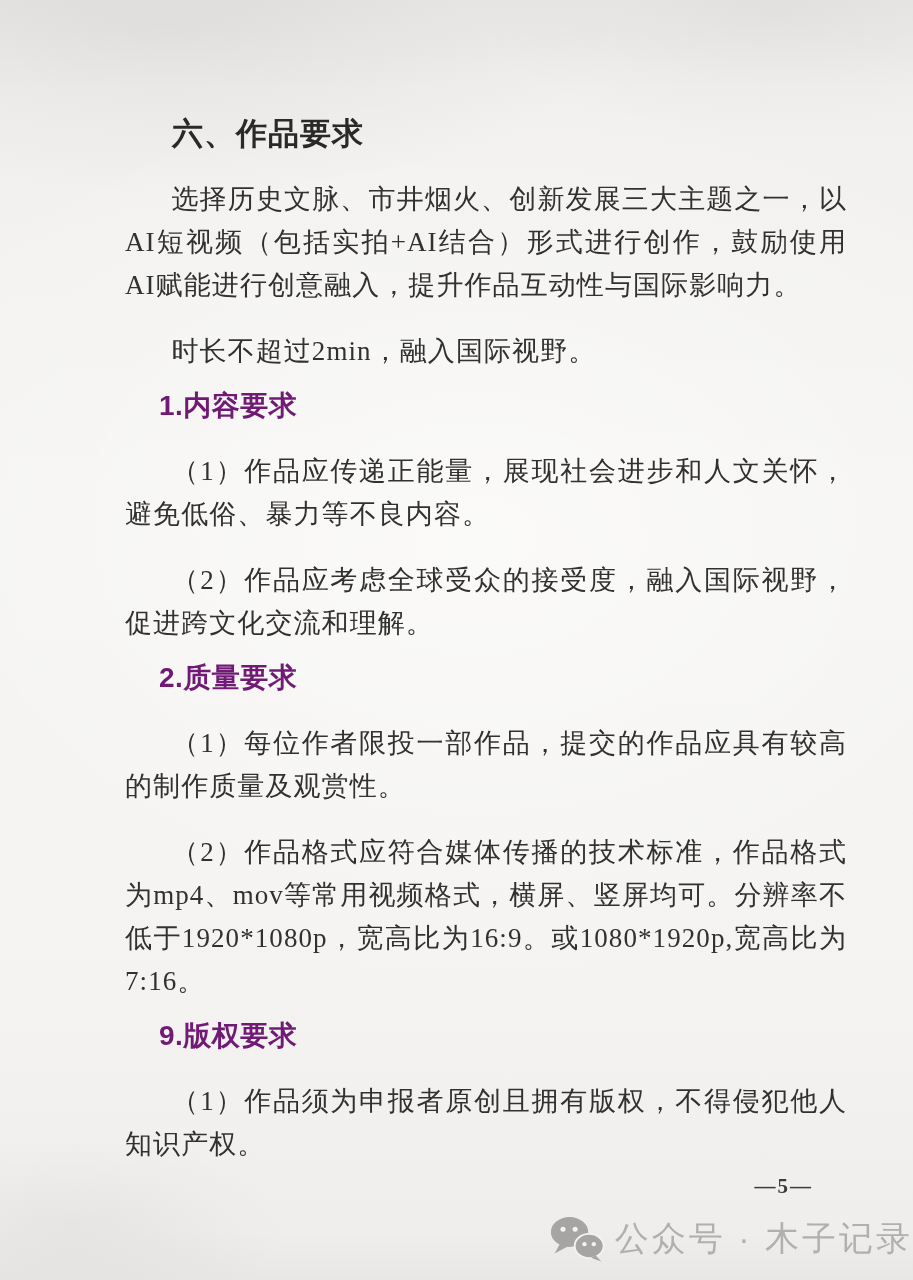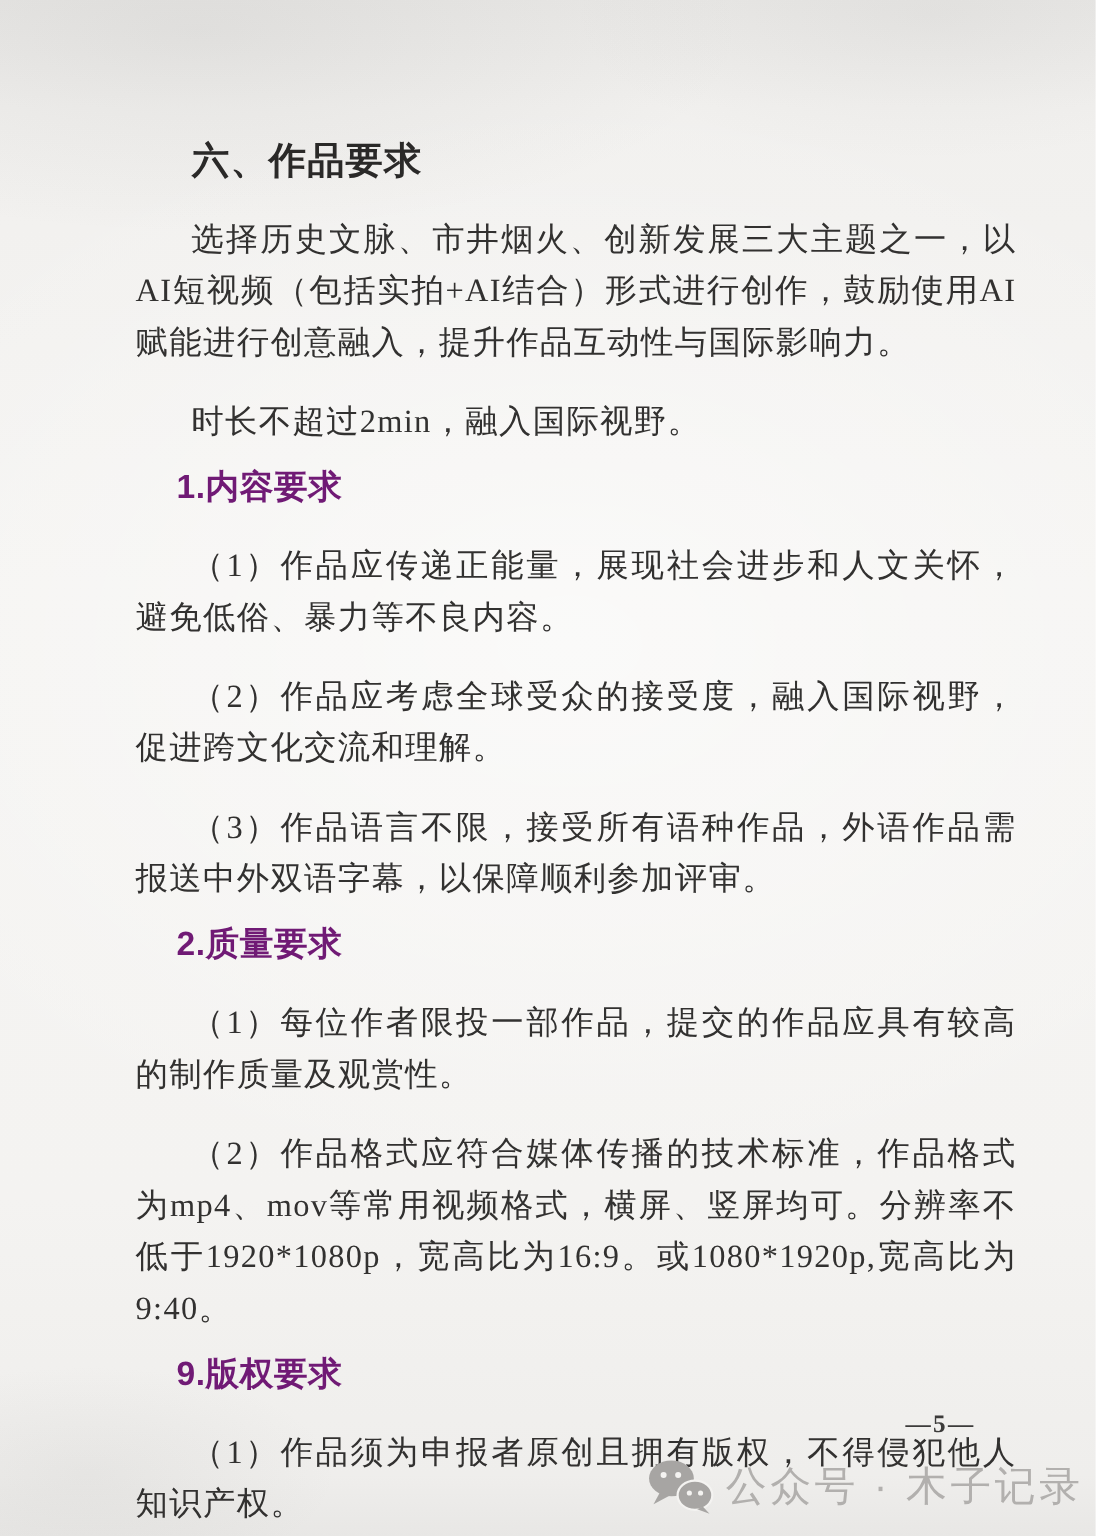--- a/index.html
+++ b/index.html
@@ -12,21 +12,21 @@
     font-family: "Liberation Serif", serif;
     background:
       radial-gradient(ellipse 700px 260px at 18% 2%, rgba(120,120,118,0.10), transparent 65%),
       radial-gradient(ellipse 500px 200px at 85% 1%, rgba(120,120,118,0.07), transparent 60%),
       radial-gradient(ellipse 320px 140px at 8% 96%, rgba(120,120,118,0.08), transparent 65%),
       radial-gradient(ellipse 900px 620px at 52% 42%, rgba(255,255,255,0.55), transparent 75%),
       linear-gradient(180deg, #e9e8e6 0%, #f1f0ee 7%, #f5f4f2 38%, #f4f3f1 78%, #efeeec 96%, #e8e7e5 100%);
   }
   .content {
     position: absolute;
-    left: 0; top: 0; right: 0;
+    left: 12px; top: 0; right: 0;
     padding: 112px 66px 0 113px;
     color: #2f2e2c;
   }
   .doc-heading {
     font-family: "Liberation Sans", sans-serif;
     font-size: 31px;
     font-weight: bold;
     line-height: 43px;
     margin: 0;
     text-indent: 47px;
@@ -58,21 +58,21 @@
     right: 100px;
     font-size: 21px;
     font-weight: 600;
     letter-spacing: 2px;
     color: #3c3b3a;
     font-family: "Liberation Serif", serif;
   }
   .watermark {
     position: absolute;
     top: 1216px;
-    right: 10px;
+    right: 0;
     display: flex;
     align-items: center;
     gap: 10px;
     color: #b2b0ae;
     font-size: 34px;
     letter-spacing: 3px;
     font-family: "Liberation Sans", sans-serif;
   }
   .watermark svg { display: block; }
 </style>
@@ -82,25 +82,24 @@
 <div class="content">
 
   <h1 class="doc-heading">六、作品要求</h1>
 
   <p class="para">选择历史文脉、市井烟火、创新发展三大主题之一，以AI短视频（包括实拍+AI结合）形式进行创作，鼓励使用AI赋能进行创意融入，提升作品互动性与国际影响力。</p>
   <p class="para">时长不超过2min，融入国际视野。</p>
 
   <h2 class="sec-title">1.内容要求</h2>
   <p class="para">（1）作品应传递正能量，展现社会进步和人文关怀，避免低俗、暴力等不良内容。</p>
   <p class="para">（2）作品应考虑全球受众的接受度，融入国际视野，促进跨文化交流和理解。</p>
-  <p class="para">（3）作品语言不限，接受所有语种作品，外语作品需报送中外双语字幕，以保障顺利参加评审。</p>
 
   <h2 class="sec-title">2.质量要求</h2>
   <p class="para">（1）每位作者限投一部作品，提交的作品应具有较高的制作质量及观赏性。</p>
-  <p class="para">（2）作品格式应符合媒体传播的技术标准，作品格式为mp4、mov等常用视频格式，横屏、竖屏均可。分辨率不低于1920*1080p，宽高比为16:9。或1080*1920p,宽高比为9:40。</p>
+  <p class="para">（2）作品格式应符合媒体传播的技术标准，作品格式为mp4、mov等常用视频格式，横屏、竖屏均可。分辨率不低于1920*1080p，宽高比为16:9。或1080*1920p,宽高比为7:16。</p>
 
   <h2 class="sec-title">9.版权要求</h2>
   <p class="para">（1）作品须为申报者原创且拥有版权，不得侵犯他人知识产权。</p>
 
 </div>
 
 <div class="page-number">—5—</div>
 
 <div class="watermark">
   <span>

